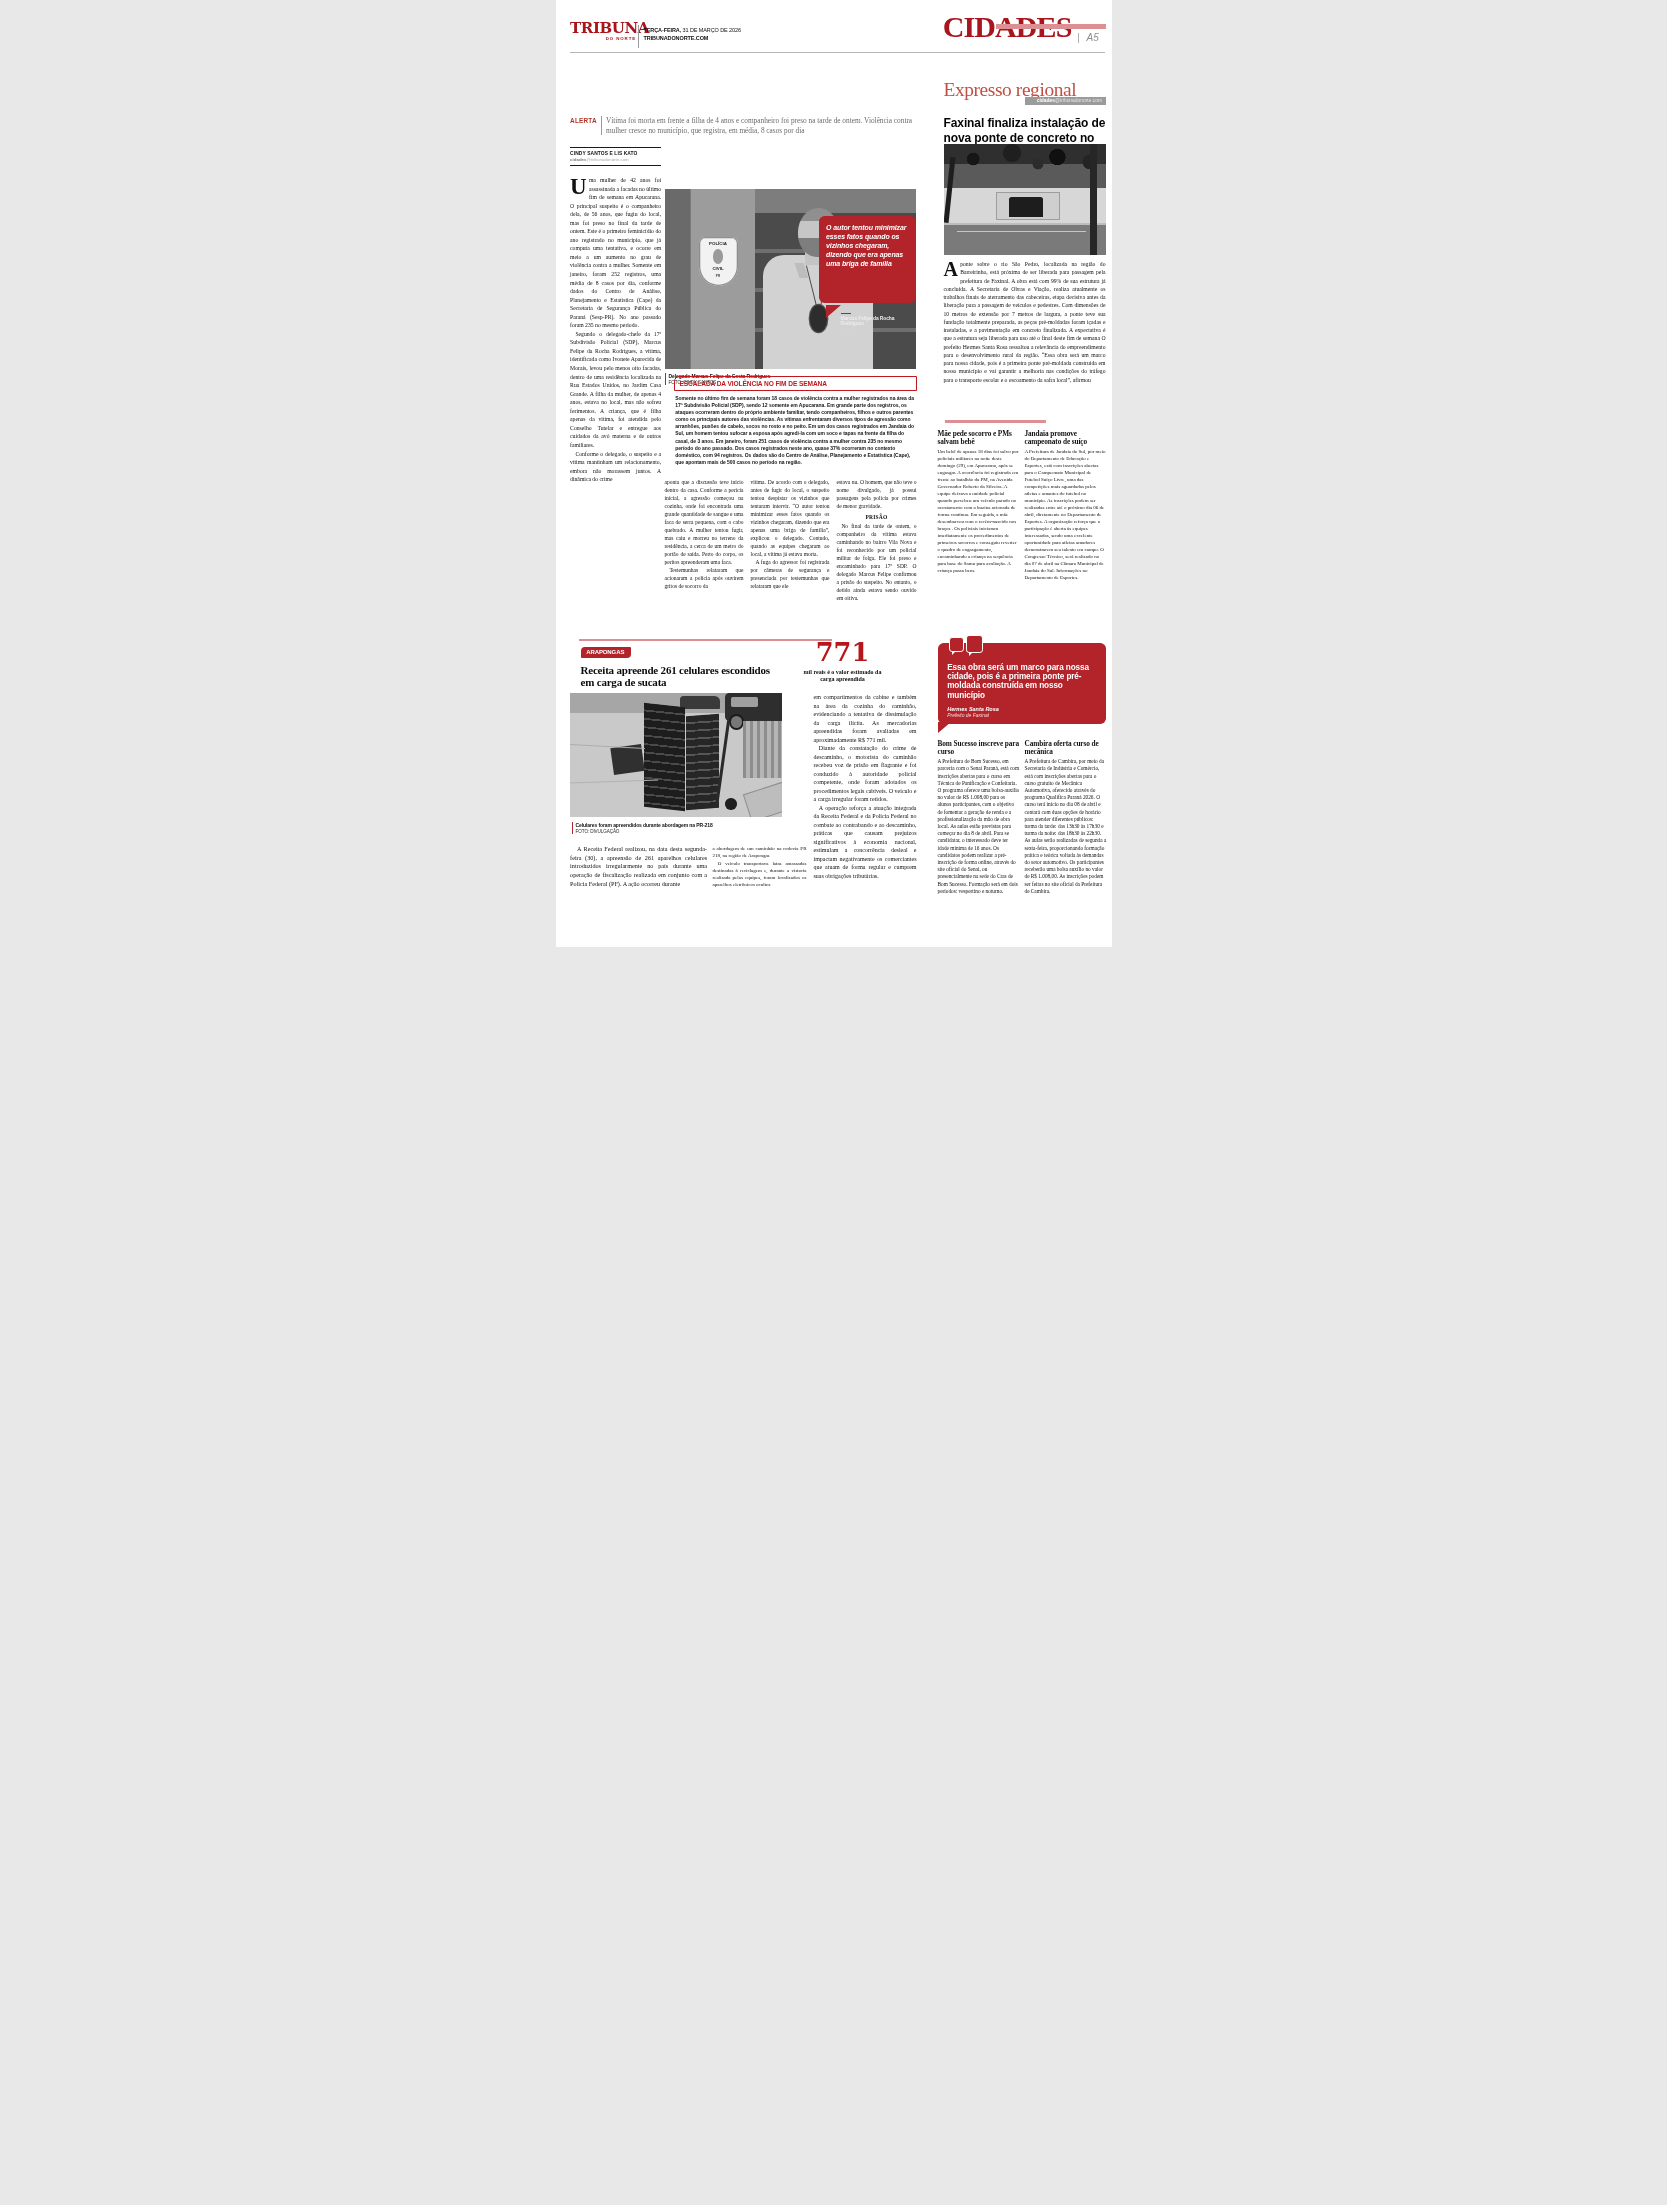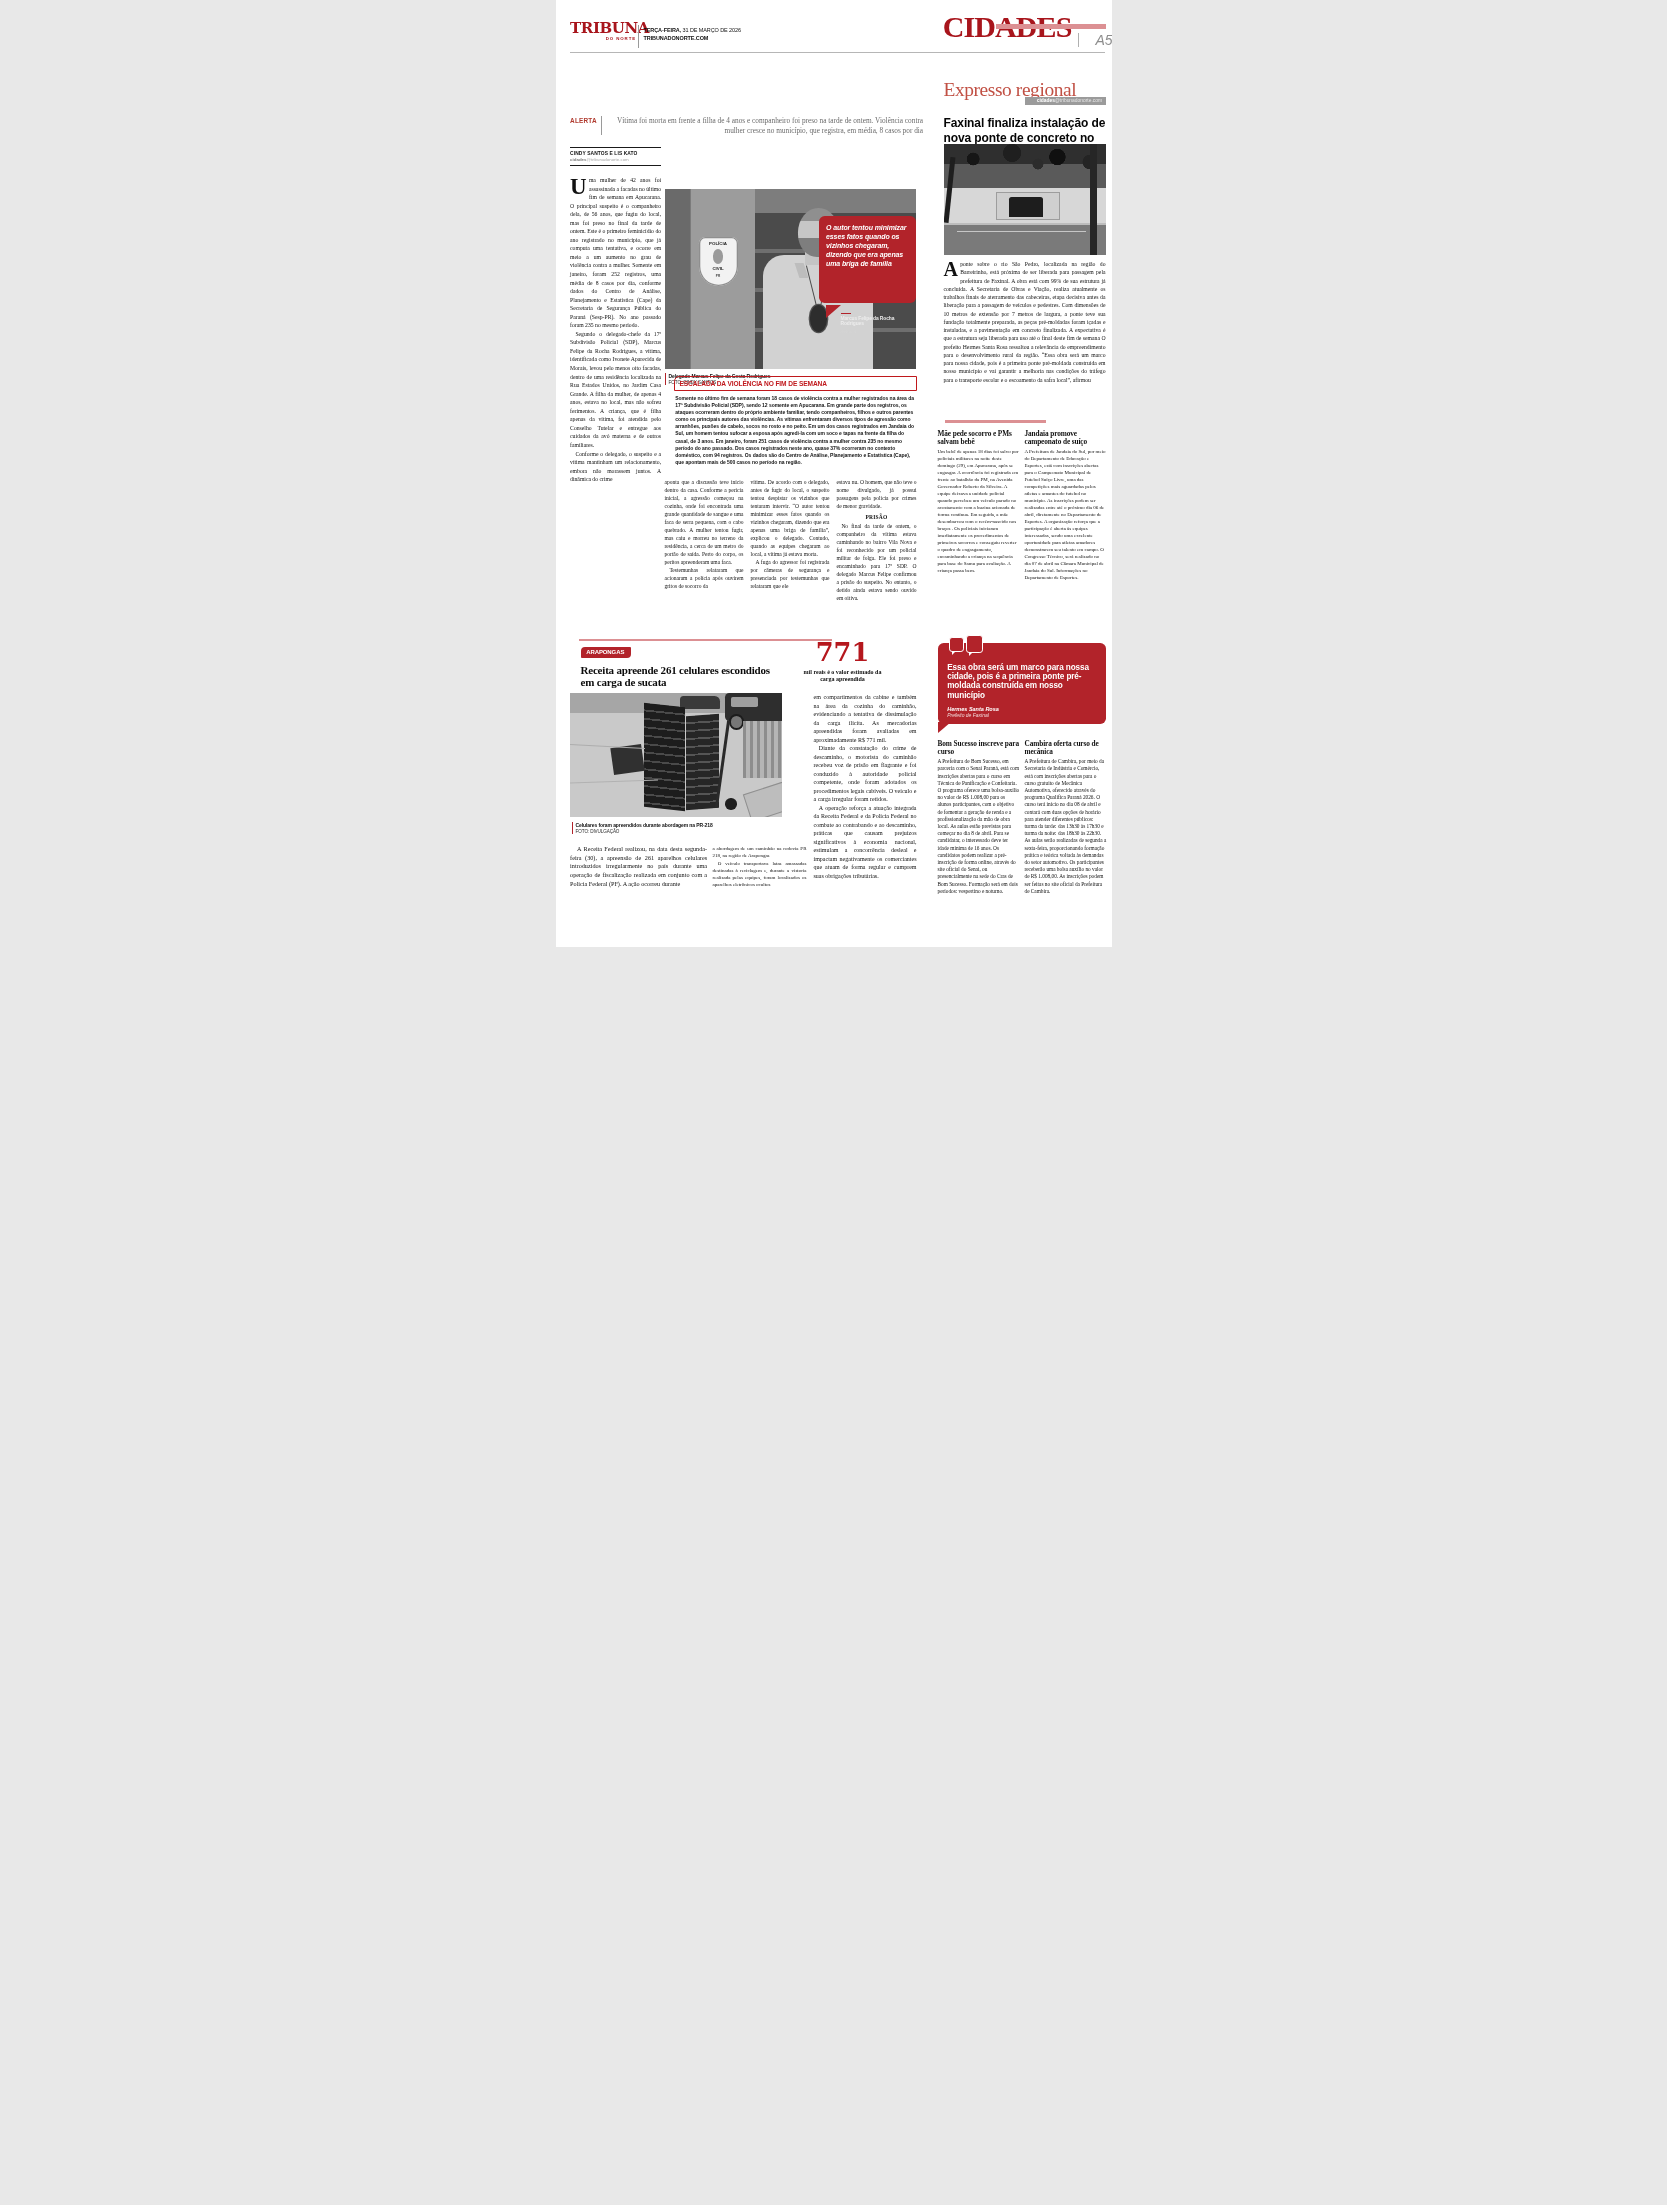--- a/index.html
+++ b/index.html
@@ -9,26 +9,26 @@
   .sans{font-family:"Liberation Sans",sans-serif;}
   .just{text-align:justify;}
   
   .masthead-name{font-family:"DejaVu Serif",serif;font-weight:900;font-size:15px;letter-spacing:-0.4px;color:#a8151c;line-height:.9;}
   .masthead-sub{font-family:"Liberation Sans",sans-serif;font-weight:bold;font-size:4.4px;letter-spacing:0.9px;color:#a8151c;text-align:right;margin-top:0.9px;}
   .head-vline{width:0.4px;height:23px;background:#9a9a9a;}
   .dateline1{font-size:5.5px;color:#111;letter-spacing:-0.1px;}
   .dateline1 b{font-weight:bold;}
   .dateline2{font-size:5.5px;font-weight:bold;color:#111;letter-spacing:-0.1px;margin-top:2.6px;}
   .section-title{font-size:30px;font-weight:bold;color:#a8151c;letter-spacing:-0.9px;line-height:1;text-align:right;}
-  .pageno{font-size:14px;color:#8d8d8d;border-left:0.9px solid #b0b0b0;padding-left:17px;line-height:1;font-style:italic;}
+  .pageno{font-size:10px;color:#8d8d8d;border-left:0.9px solid #b0b0b0;padding-left:8px;line-height:1;font-style:italic;}
   .head-rule{height:1.3px;background:#b6b6b6;}
   
   .headline{font-size:20px;line-height:1.06;font-weight:bold;letter-spacing:-0.7px;color:#0b0b0b;}
   .kicker{font-size:6.4px;font-weight:bold;color:#b03a2e;letter-spacing:0.2px;}
-  .deck{font-size:7.3px;line-height:1.32;color:#6b6b6b;text-align:right;}
+  .deck{font-size:7.3px;line-height:1.32;color:#6b6b6b;}
   .deck-vline{width:0.4px;background:#9a9a9a;}
   .byline-box{border-top:0.9px solid #1a1a1a;border-bottom:0.7px solid #1a1a1a;padding:2.6px 0 3.1px 0;}
   .byline-name{font-size:4.9px;font-weight:bold;letter-spacing:0.1px;color:#111;}
   .byline-mail{font-size:4.4px;color:#a9a9a9;margin-top:1.3px;}
   .byline-mail b{color:#7e7e7e;}
   .bodytxt{font-size:5.7px;line-height:1.5;}
   .bodytxt p{margin:0;}
   .bodytxt p + p{text-indent:5.3px;}
   .dropcap{float:left;font-size:23px;line-height:.78;font-weight:bold;padding:1.8px 2.2px 0 0;}
   .colblock{font-size:5.5px;line-height:1.46;}

